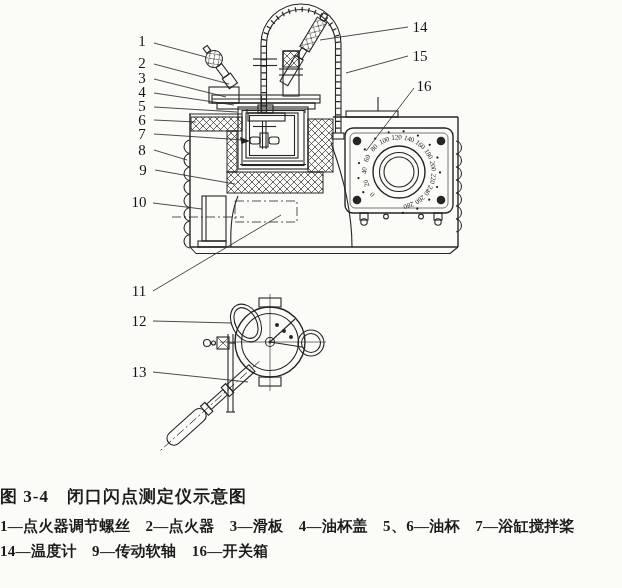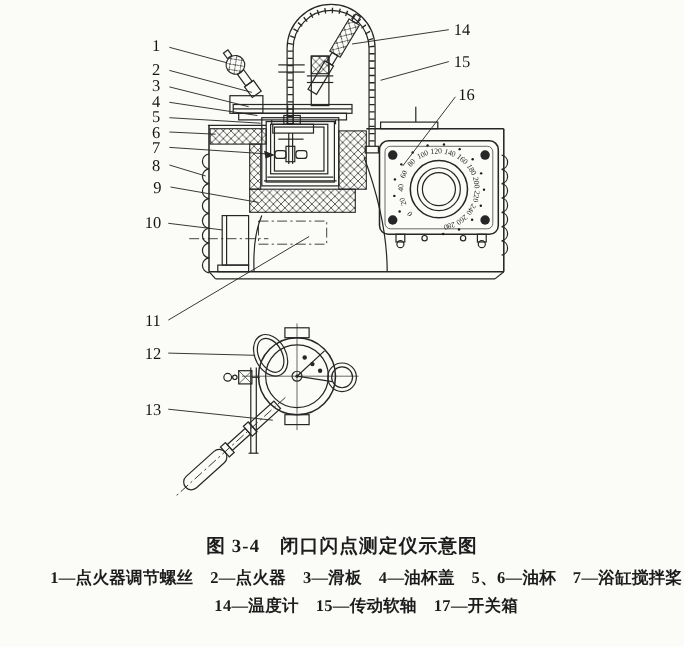--- a/index.html
+++ b/index.html
@@ -15,23 +15,23 @@
   .leader{stroke:#2a2a2a; fill:none; stroke-width:0.85;}
   .dashdot{stroke:#2a2a2a; fill:none; stroke-width:0.8; stroke-dasharray:9 3 2 3;}
   .rung{stroke:#262626; fill:none; stroke-width:5; stroke-dasharray:1.2 5.4;}
   .hatch{fill:url(#xh); stroke:#262626; stroke-width:1;}
   .solid{fill:#262626; stroke:none;}
   .white{fill:#fbfbf8;}
   .lbl{font-family:"Liberation Serif","DejaVu Serif",serif; font-size:15px; fill:#141414;}
   .dialnum{font-family:"Liberation Serif","DejaVu Serif",serif; font-size:7px; fill:#1a1a1a;
            text-anchor:middle; dominant-baseline:middle;}
   .dot{fill:#1a1a1a;}
-  .caption{ text-align:center; }
+  .caption{ }
   .cap-title{ font-size:17px; font-weight:700; letter-spacing:1px; margin:7px 0 6px 0;}
-  .cap-line{ font-size:15px; font-weight:700; letter-spacing:0.3px; line-height:25px; white-space:nowrap;padding-left:44px;}
+  .cap-line{ font-size:15px; font-weight:700; letter-spacing:0.3px; line-height:25px; white-space:nowrap;}
 </style>
 </head>
 <body>
 
 <div class="page">
 
 <svg width="622" height="478" viewBox="0 0 622 478">
   <defs>
     <pattern id="xh" width="7" height="7" patternUnits="userSpaceOnUse">
       <path d="M0 0 L7 7 M7 0 L0 7" stroke="#2b2b2b" stroke-width="0.7"></path>
@@ -288,16 +288,16 @@
     <text class="lbl" x="139" y="377" text-anchor="middle">13</text>
     <text class="lbl" x="420" y="32" text-anchor="middle">14</text>
     <text class="lbl" x="420" y="61" text-anchor="middle">15</text>
     <text class="lbl" x="424" y="91" text-anchor="middle">16</text>
   </g>
 </svg>
 
 <div class="caption">
   <div class="cap-title">图 3-4　闭口闪点测定仪示意图</div>
   <div class="cap-line">1—点火器调节螺丝　2—点火器　3—滑板　4—油杯盖　5、6—油杯　7—浴缸搅拌桨</div>
-  <div class="cap-line">14—温度计　15—传动软轴　17—开关箱</div>
+  <div class="cap-line">14—温度计　9—传动软轴　16—开关箱</div>
 </div>
 
 </div>
 
 </body></html>

